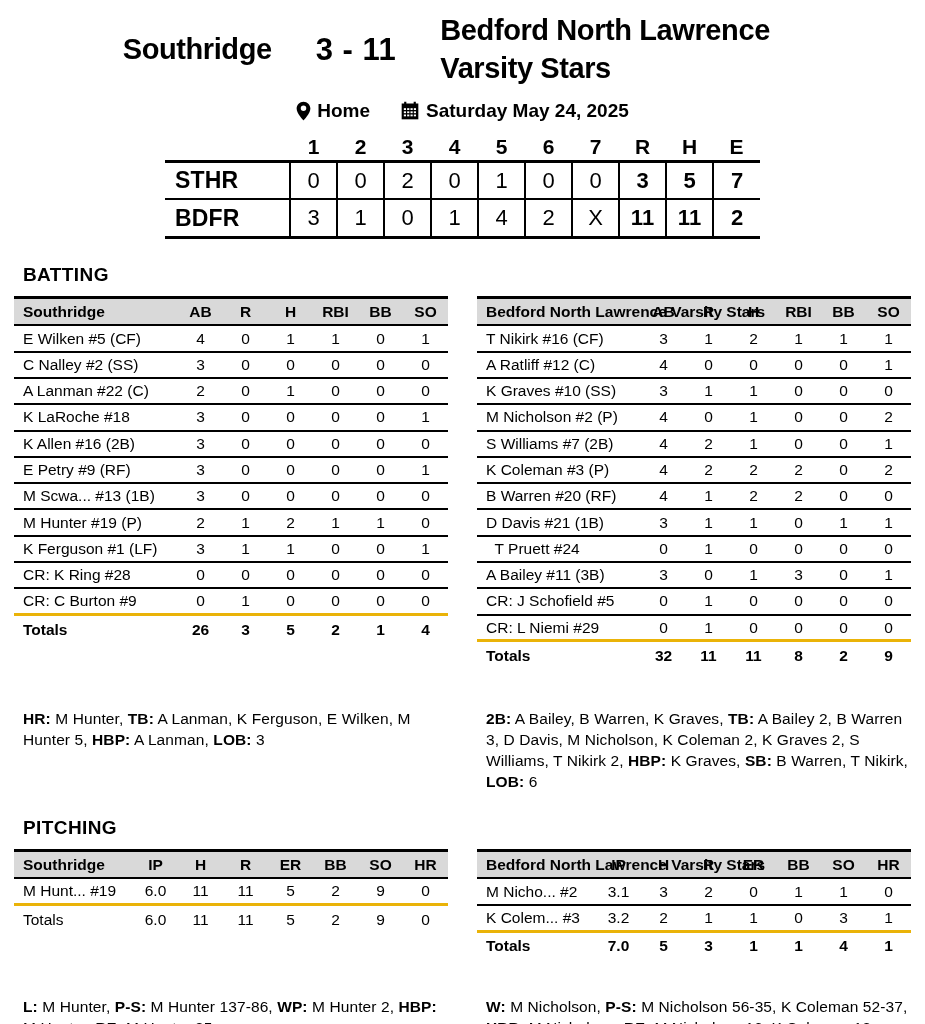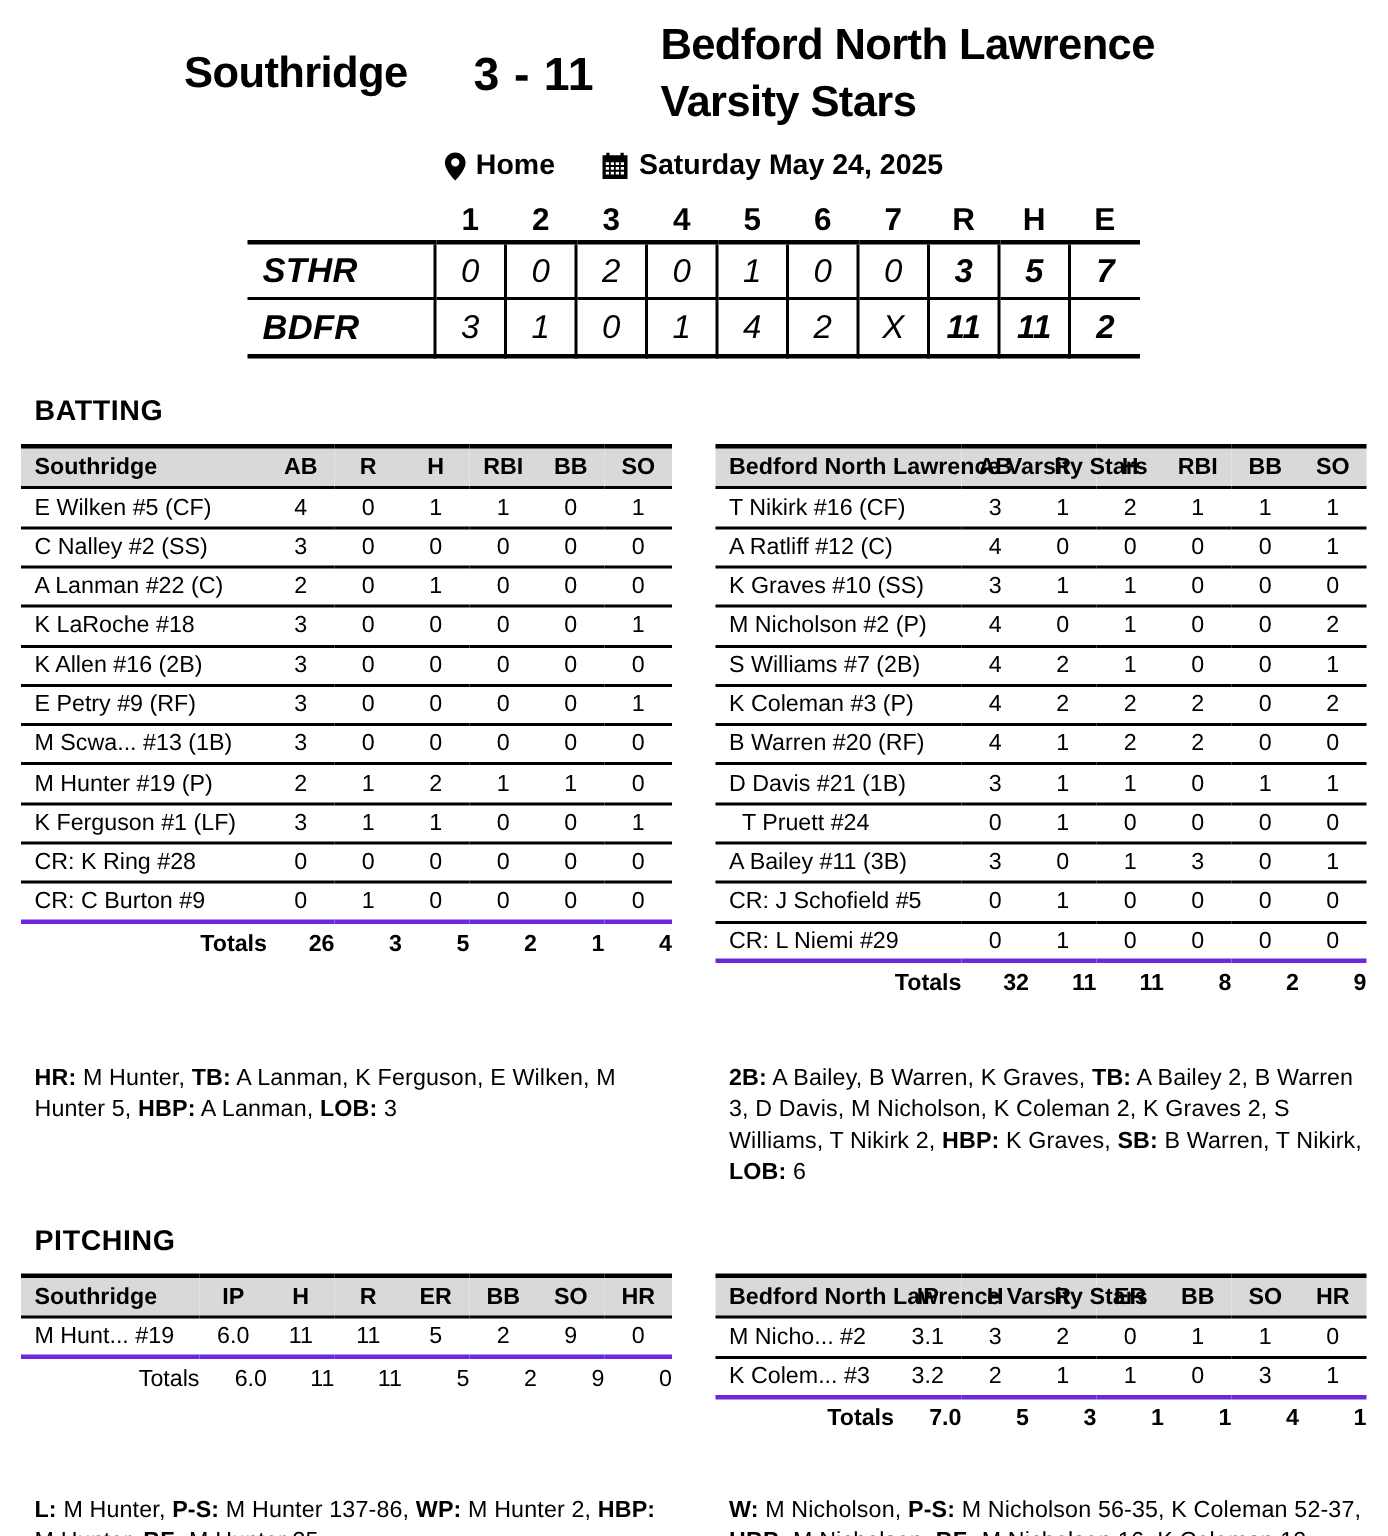--- a/index.html
+++ b/index.html
@@ -20,42 +20,42 @@
 
   .meta-row { display: flex; justify-content: center; align-items: center; gap: 30px; margin-top: 13px; font-size: 19px; font-weight: 700; }
   .meta-item { display: flex; align-items: center; gap: 6px; }
   .meta-item svg { display: block; }
 
   
   .linescore-wrap { width: 595px; margin: 12px auto 0 auto; }
   table.linescore { width: 100%; border-collapse: collapse; table-layout: fixed; border-bottom: 3px solid #000; }
   table.linescore thead th { font-size: 21px; font-weight: 700; height: 27px; vertical-align: middle; text-align: center; border-bottom: 3px solid #000; }
   table.linescore thead th:first-child { border-bottom: 3px solid #000; }
-  table.linescore tbody td { font-size: 22px; font-weight: 400; height: 38px; text-align: center; vertical-align: middle; font-style: italic; }
+  table.linescore tbody td { font-size: 22px; font-weight: 400; height: 38px; text-align: center; vertical-align: middle; }
   table.linescore tbody td:first-child { text-align: left; padding-left: 10px; font-weight: 700; font-size: 23px; letter-spacing: 0.2px; }
   table.linescore tbody td:not(:first-child) { border-left: 2px solid #000; }
   table.linescore tbody tr:first-child td { border-bottom: 2px solid #000; }
   table.linescore tbody td:nth-child(n+9), table.linescore thead th:nth-child(n+9) { font-weight: 700; }
 
   
   .section-label { font-size: 19px; font-weight: 600; letter-spacing: 0.4px; margin: 25px 0 10px 9px; }
   .tables-grid { display: grid; grid-template-columns: 434px 434px; column-gap: 29px; row-gap: 14px; align-items: start; }
 
   table.stat-table { width: 434px; border-collapse: collapse; table-layout: fixed; border-top: 3px solid #000; }
   table.stat-table thead th {
     background: #d9d9d9; font-size: 15.5px; font-weight: 700; height: 28px;
     text-align: center; vertical-align: middle; border-bottom: 2px solid #000;
   }
   table.stat-table thead th.name-h { text-align: left; padding-left: 9px; white-space: nowrap; overflow: visible; }
   table.stat-table tbody td {
     font-size: 15.5px; font-weight: 400; height: 26.3px; text-align: center;
     vertical-align: middle; border-bottom: 2px solid #000;
   }
   table.stat-table tbody td.name-cell { text-align: left; padding-left: 9px; white-space: nowrap; overflow: visible; }
-  table.stat-table tbody tr.totals td { border-top: 3px solid #6d28d9; border-bottom: none; height: 29px; text-align: right; }
+  table.stat-table tbody tr.totals td { border-top: 3px solid #eab308; border-bottom: none; height: 29px; }
   table.stat-table tbody tr.bold td { font-weight: 700; }
 
   .notes { font-size: 15.5px; line-height: 21px; margin: 22px 2px 0 9px; letter-spacing: 0.1px; }
   .notes b { font-weight: 700; }
   .batting-grid .notes { margin-top: 24px; }
 </style>
 </head>
 <body>
 
 <div class="page">

